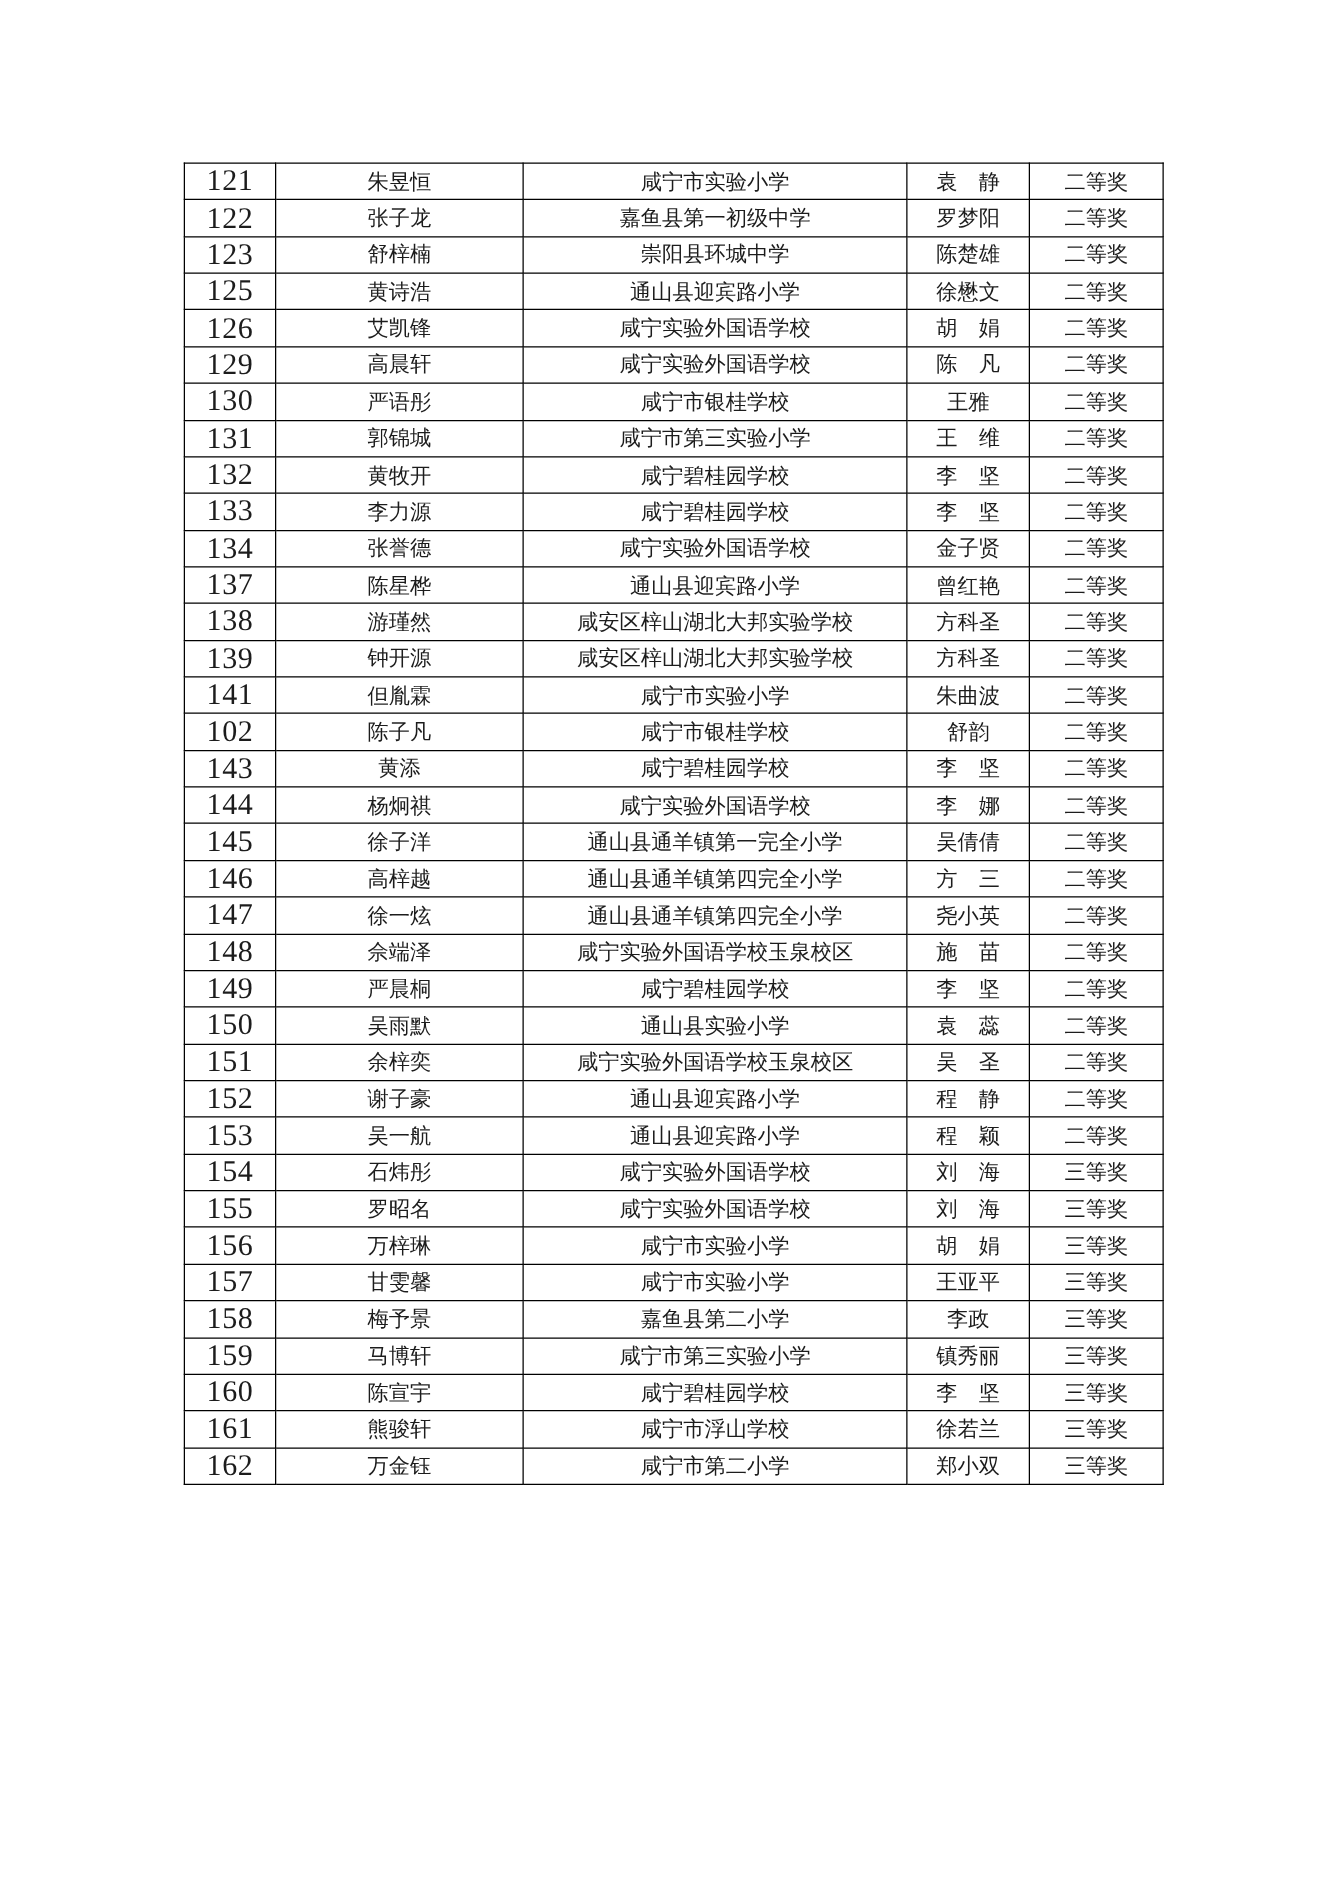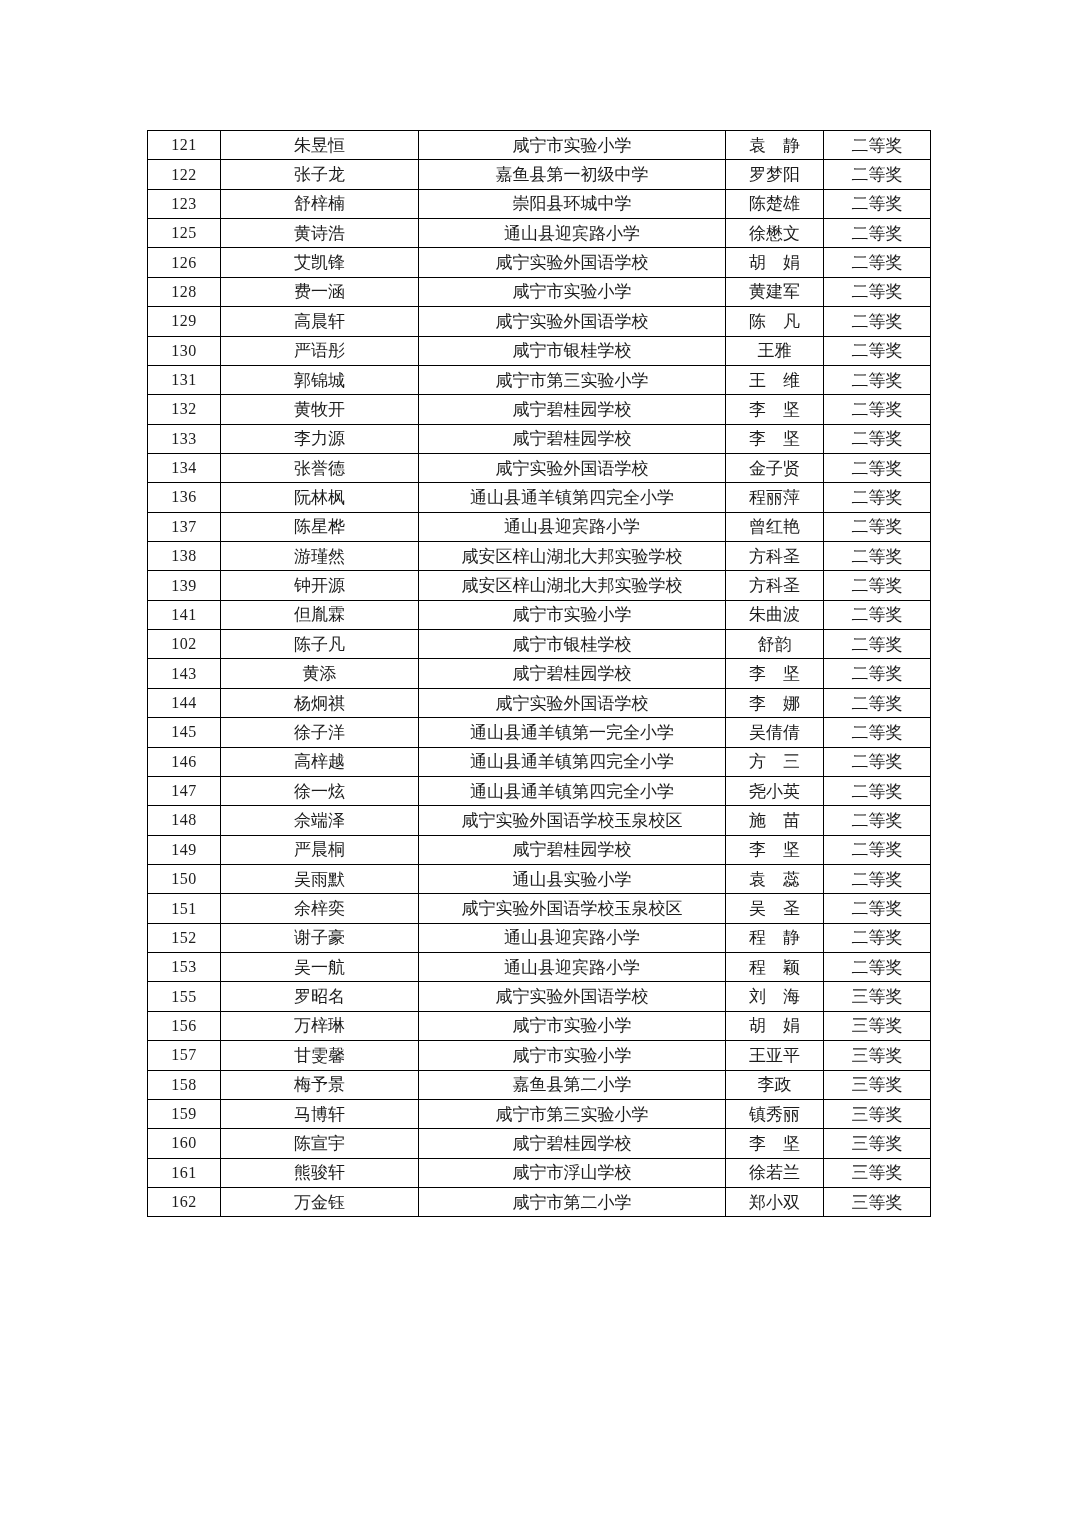--- a/index.html
+++ b/index.html
@@ -31,21 +31,21 @@
     padding: 0;
     text-align: center;
     vertical-align: middle;
     font-size: 17px;
     line-height: 1;
     white-space: nowrap;
     overflow: hidden;
     color: #1c1c1c;
   }
   .award-table td.cell-no {
-    font-size: 16px;
+    font-size: 24px;
     letter-spacing: 0.5px;
     margin-top: 43px;
   }
 </style>
 </head>
 <body>
 
 <div class="page">
   <table class="award-table">
     <colgroup>
@@ -91,27 +91,20 @@
 
     <tr>
       <td class="cell-no">126</td>
       <td class="cell-name">艾凯锋</td>
       <td class="cell-school">咸宁实验外国语学校</td>
       <td class="cell-teacher">胡　娟</td>
       <td class="cell-award">二等奖</td>
     </tr>
 
 
-    <tr>
-      <td class="cell-no">128</td>
-      <td class="cell-name">费一涵</td>
-      <td class="cell-school">咸宁市实验小学</td>
-      <td class="cell-teacher">黄建军</td>
-      <td class="cell-award">二等奖</td>
-    </tr>
 
     <tr>
       <td class="cell-no">129</td>
       <td class="cell-name">高晨轩</td>
       <td class="cell-school">咸宁实验外国语学校</td>
       <td class="cell-teacher">陈　凡</td>
       <td class="cell-award">二等奖</td>
     </tr>
 
     <tr>
@@ -148,27 +141,20 @@
 
     <tr>
       <td class="cell-no">134</td>
       <td class="cell-name">张誉德</td>
       <td class="cell-school">咸宁实验外国语学校</td>
       <td class="cell-teacher">金子贤</td>
       <td class="cell-award">二等奖</td>
     </tr>
 
 
-    <tr>
-      <td class="cell-no">136</td>
-      <td class="cell-name">阮林枫</td>
-      <td class="cell-school">通山县通羊镇第四完全小学</td>
-      <td class="cell-teacher">程丽萍</td>
-      <td class="cell-award">二等奖</td>
-    </tr>
 
     <tr>
       <td class="cell-no">137</td>
       <td class="cell-name">陈星桦</td>
       <td class="cell-school">通山县迎宾路小学</td>
       <td class="cell-teacher">曾红艳</td>
       <td class="cell-award">二等奖</td>
     </tr>
 
     <tr>
@@ -285,20 +271,27 @@
     </tr>
 
     <tr>
       <td class="cell-no">153</td>
       <td class="cell-name">吴一航</td>
       <td class="cell-school">通山县迎宾路小学</td>
       <td class="cell-teacher">程　颖</td>
       <td class="cell-award">二等奖</td>
     </tr>
 
+    <tr>
+      <td class="cell-no">154</td>
+      <td class="cell-name">石炜彤</td>
+      <td class="cell-school">咸宁实验外国语学校</td>
+      <td class="cell-teacher">刘　海</td>
+      <td class="cell-award">三等奖</td>
+    </tr>
 
     <tr>
       <td class="cell-no">155</td>
       <td class="cell-name">罗昭名</td>
       <td class="cell-school">咸宁实验外国语学校</td>
       <td class="cell-teacher">刘　海</td>
       <td class="cell-award">三等奖</td>
     </tr>
 
     <tr>

